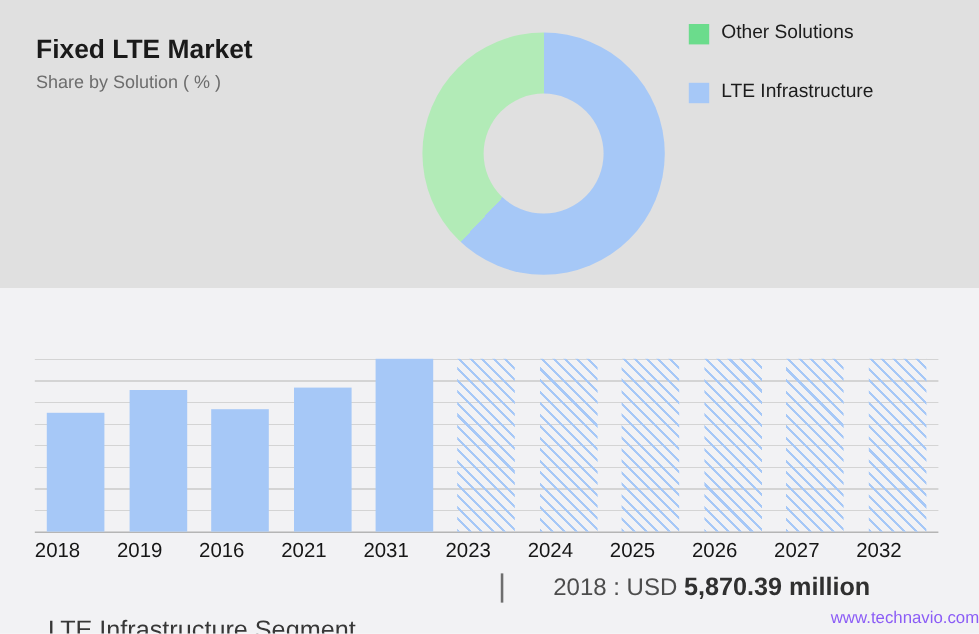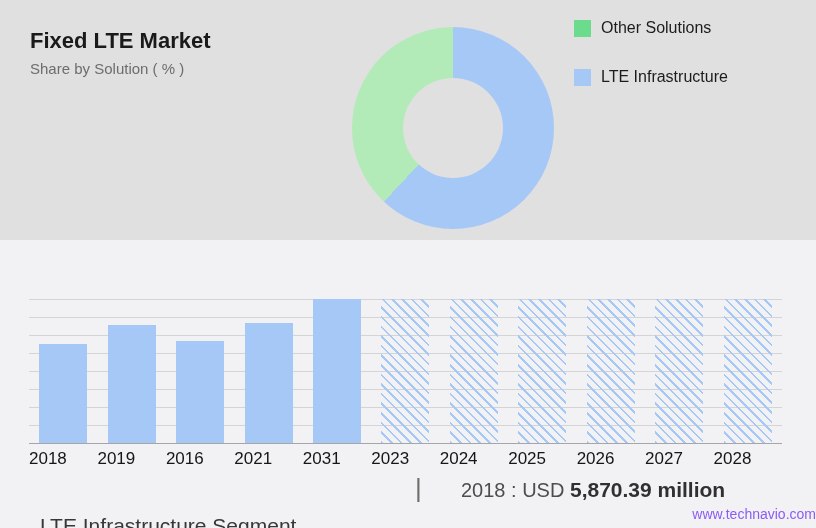--- a/index.html
+++ b/index.html
@@ -106,21 +106,21 @@
         <div class="xlabel">2018</div>
         <div class="xlabel">2019</div>
         <div class="xlabel">2016</div>
         <div class="xlabel">2021</div>
         <div class="xlabel">2031</div>
         <div class="xlabel">2023</div>
         <div class="xlabel">2024</div>
         <div class="xlabel">2025</div>
         <div class="xlabel">2026</div>
         <div class="xlabel">2027</div>
-        <div class="xlabel">2028</div>
+        <div class="xlabel">2032</div>
       </div>
 
     <div class="segment-label">LTE Infrastructure Segment</div>
     <div class="separator">|</div>
     <div class="value-line"><span>2018 : USD </span><span class="value-amount">5,870.39 million</span></div>
 
     <div class="url">www.technavio.com</div>
   </div>
 
 </div>

